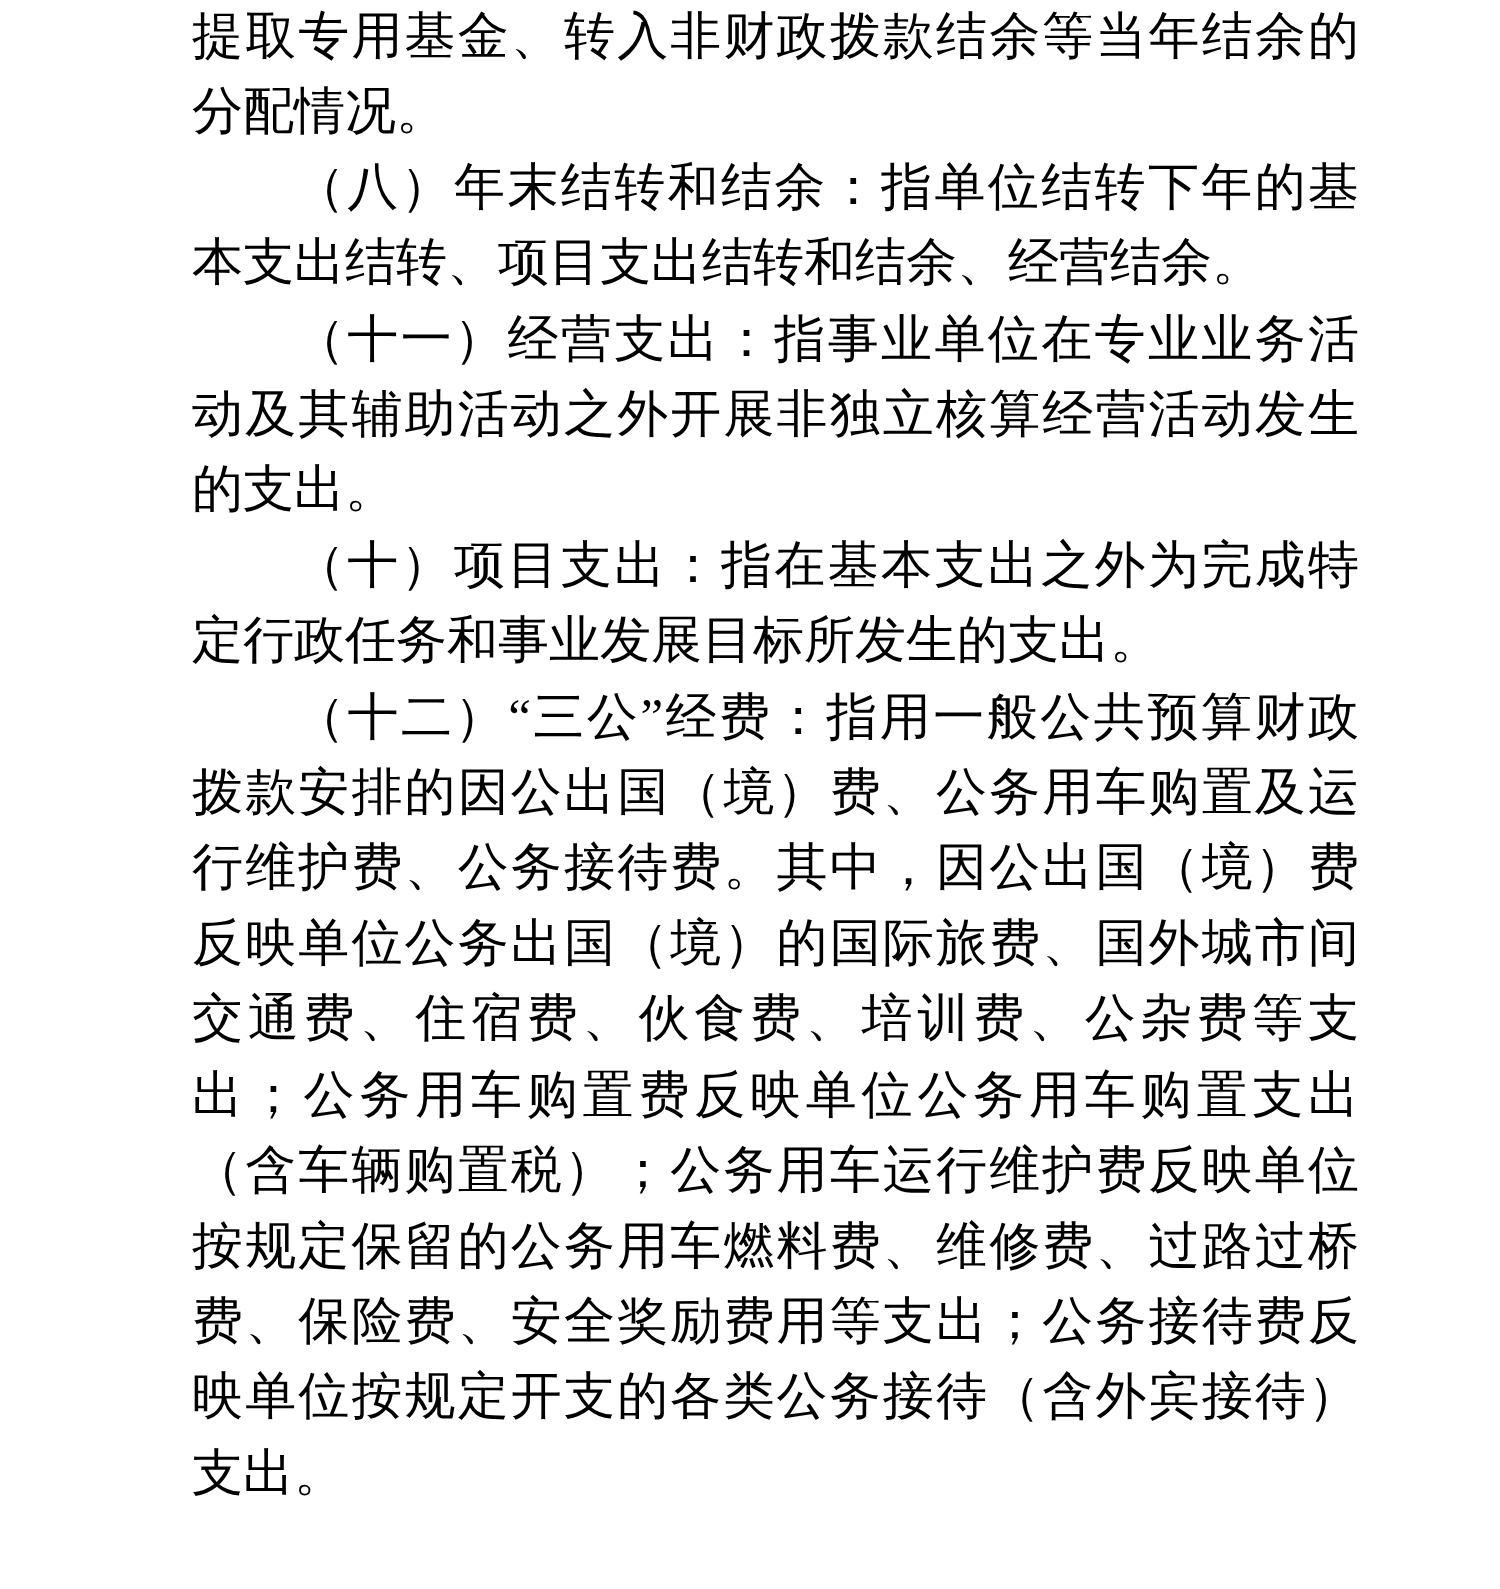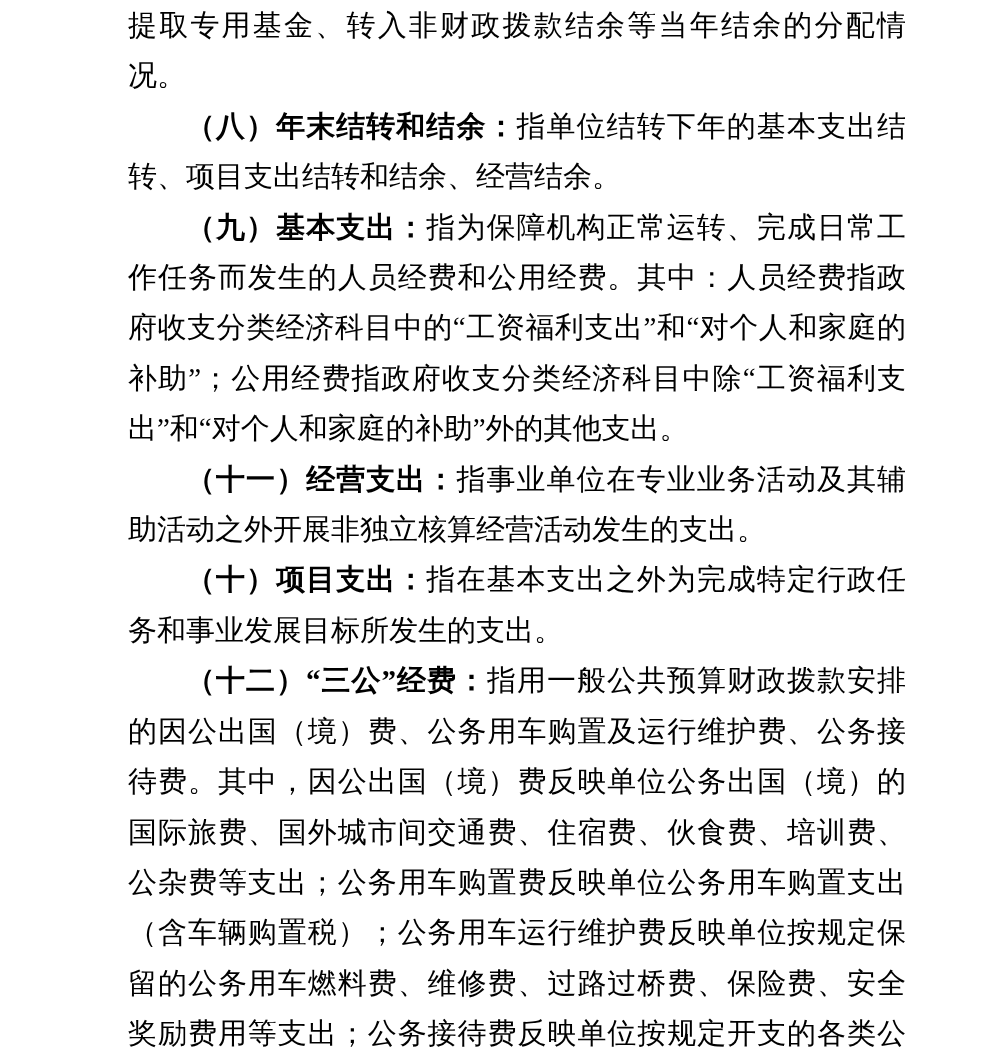--- a/index.html
+++ b/index.html
@@ -11,47 +11,46 @@
     position: relative;
     width: 1000px;
     height: 1059px;
     box-sizing: border-box;
     margin: 0 auto;
     padding: 0 94px 0 128px;
     background: #ffffff;
     color: #000000;
     overflow: hidden;
     font-family: "Liberation Serif", "DejaVu Serif", serif;
-    font-size: 29px;
+    font-size: 34px;
     line-height: 50.4px;
     text-align: justify;
   }
   .para {
     margin: 0;
     padding: 0;
     text-indent: 2em;
   }
   .para.no-indent {
     text-indent: 0;
   }
   .term-label {
-    font-weight: bold;
+    font-weight: normal;
     margin-top: 24px;
   }
 </style>
 </head>
 <body>
 
 <div class="page">
 
   <p class="para no-indent"><span class="term-label"></span><span>提取专用基金、转入非财政拨款结余等当年结余的分配情况。</span></p>
 
   <p class="para"><span class="term-label">（八）年末结转和结余：</span><span>指单位结转下年的基本支出结转、项目支出结转和结余、经营结余。</span></p>
 
-  <p class="para"><span class="term-label">（九）基本支出：</span><span>指为保障机构正常运转、完成日常工作任务而发生的人员经费和公用经费。其中：人员经费指政府收支分类经济科目中的“工资福利支出”和“对个人和家庭的补助”；公用经费指政府收支分类经济科目中除“工资福利支出”和“对个人和家庭的补助”外的其他支出。</span></p>
 
   <p class="para"><span class="term-label">（十一）经营支出：</span><span>指事业单位在专业业务活动及其辅助活动之外开展非独立核算经营活动发生的支出。</span></p>
 
   <p class="para"><span class="term-label">（十）项目支出：</span><span>指在基本支出之外为完成特定行政任务和事业发展目标所发生的支出。</span></p>
 
   <p class="para"><span class="term-label">（十二）“三公”经费：</span><span>指用一般公共预算财政拨款安排的因公出国（境）费、公务用车购置及运行维护费、公务接待费。其中，因公出国（境）费反映单位公务出国（境）的国际旅费、国外城市间交通费、住宿费、伙食费、培训费、公杂费等支出；公务用车购置费反映单位公务用车购置支出（含车辆购置税）；公务用车运行维护费反映单位按规定保留的公务用车燃料费、维修费、过路过桥费、保险费、安全奖励费用等支出；公务接待费反映单位按规定开支的各类公务接待（含外宾接待）支出。</span></p>
 
 </div>
 
 </body></html>

